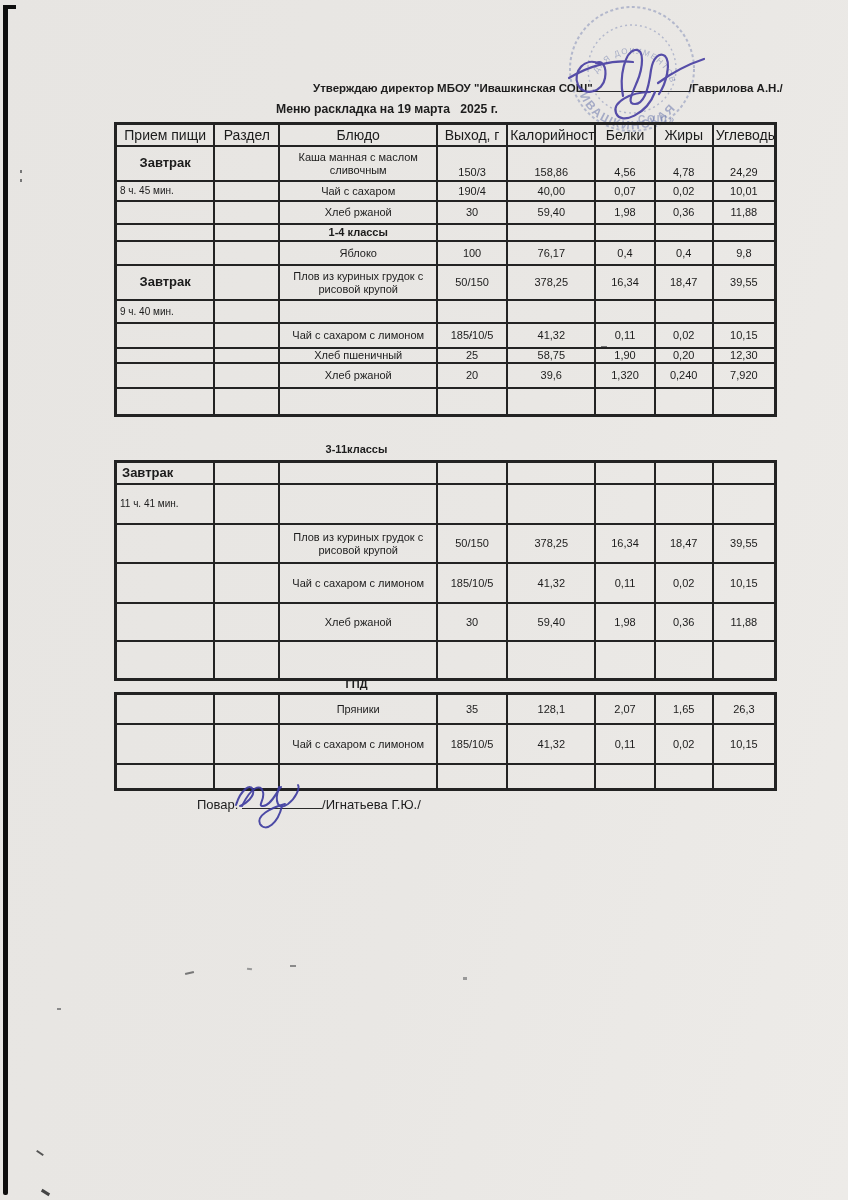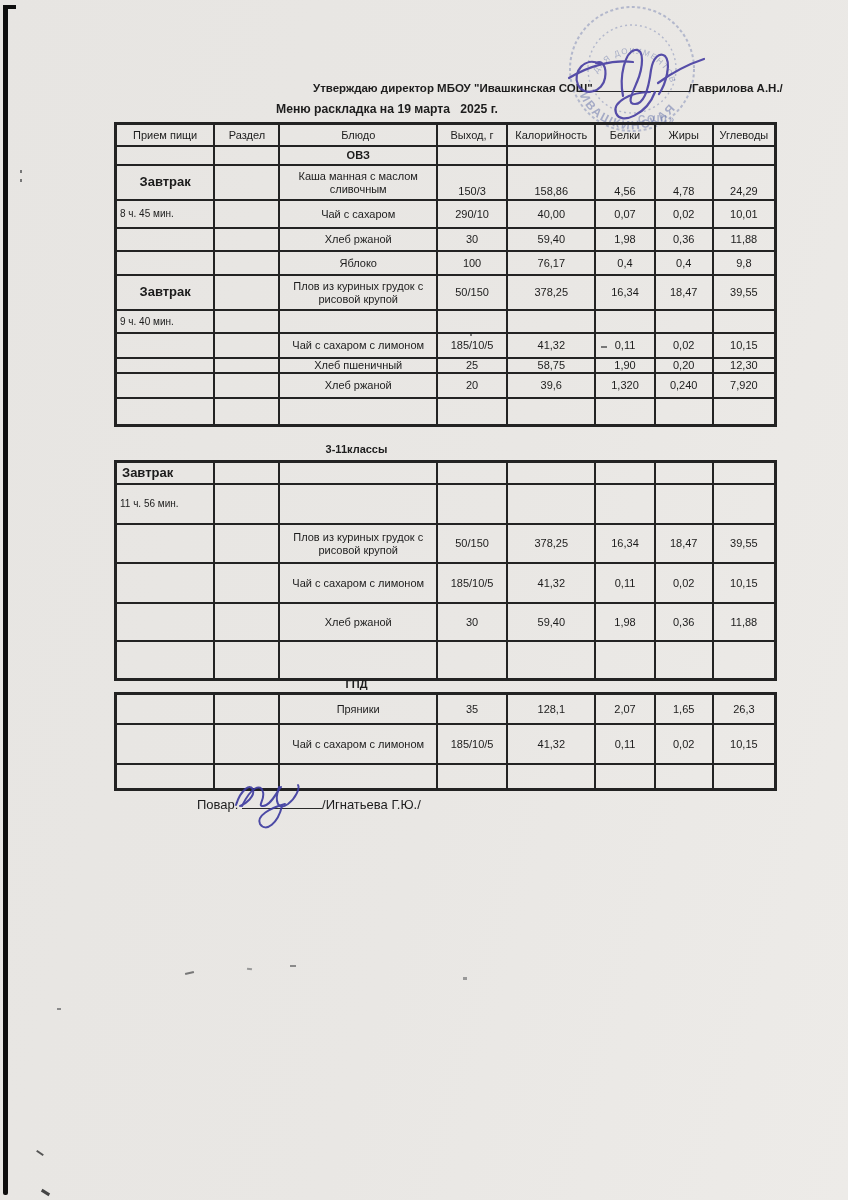--- a/index.html
+++ b/index.html
@@ -13,21 +13,21 @@
   
   .approve{position:absolute;left:313px;top:80px;font-size:11.5px;font-weight:700;white-space:nowrap;color:#1d1d1d;}
   .sigline{display:inline-block;border-bottom:1.6px solid #2a2a2a;height:11px;vertical-align:baseline;}
   .approve .sigline{width:96px;}
   .doc-title{position:absolute;left:276px;top:102px;font-size:12.2px;font-weight:700;white-space:pre;color:#1d1d1d;}
   
   table.menu{position:absolute;left:115px;border-collapse:collapse;table-layout:fixed;width:661px;
              box-shadow:0 0 0 1px #222;background:transparent;}
   table.menu td,table.menu th{border:2px solid #232323;padding:0 2px;text-align:center;vertical-align:middle;
              font-size:11px;color:#1c1c1c;overflow:hidden;line-height:1.15;}
-  table.menu th{font-weight:400;font-size:11px;height:20px;}
+  table.menu th{font-weight:400;font-size:14px;height:20px;}
   td.meal{font-size:11px;}
   td.meal.bold{font-weight:700;font-size:13px;}
   td.meal.time{font-size:10px;text-align:left;padding-left:3px;}
   td.meal.left{text-align:left;padding-left:5px;}
   td.dish{font-size:11px;}
   td.dish.section{font-weight:700;}
   td.val.vbottom{vertical-align:bottom;padding-bottom:1px;}
   #table-main{top:123px;}
   #table-511{top:461px;}
   #table-gpd{top:693px;}
@@ -110,59 +110,59 @@
           <th>Раздел</th>
           <th>Блюдо</th>
           <th>Выход, г</th>
           <th>Калорийность</th>
           <th>Белки</th>
           <th>Жиры</th>
           <th>Углеводы</th>
         </tr>
       </thead>
       <tbody>
-        <tr style="height: 19px;">
-          <td class="meal"></td>
-          <td></td>
-          <td class="dish section">ОВЗ</td>
-          <td class="val"></td>
-          <td class="val"></td>
-          <td class="val"></td>
-          <td class="val"></td>
-          <td class="val"></td>
-        </tr>
         <tr style="height: 35px;">
           <td class="meal bold">Завтрак</td>
           <td></td>
           <td class="dish">Каша манная с маслом сливочным</td>
           <td class="val vbottom">150/3</td>
           <td class="val vbottom">158,86</td>
           <td class="val vbottom">4,56</td>
           <td class="val vbottom">4,78</td>
           <td class="val vbottom">24,29</td>
         </tr>
-        <tr style="height: 28px;">
+        <tr style="height: 20px;">
           <td class="meal time">8 ч. 45 мин.</td>
           <td></td>
           <td class="dish">Чай с сахаром</td>
-          <td class="val">290/10</td>
+          <td class="val">190/4</td>
           <td class="val">40,00</td>
           <td class="val">0,07</td>
           <td class="val">0,02</td>
           <td class="val">10,01</td>
         </tr>
         <tr style="height: 23px;">
           <td class="meal"></td>
           <td></td>
           <td class="dish">Хлеб ржаной</td>
           <td class="val">30</td>
           <td class="val">59,40</td>
           <td class="val">1,98</td>
           <td class="val">0,36</td>
           <td class="val">11,88</td>
+        </tr>
+        <tr style="height: 17px;">
+          <td class="meal"></td>
+          <td></td>
+          <td class="dish section">1-4 классы</td>
+          <td class="val"></td>
+          <td class="val"></td>
+          <td class="val"></td>
+          <td class="val"></td>
+          <td class="val"></td>
         </tr>
         <tr style="height: 24px;">
           <td class="meal"></td>
           <td></td>
           <td class="dish">Яблоко</td>
           <td class="val">100</td>
           <td class="val">76,17</td>
           <td class="val">0,4</td>
           <td class="val">0,4</td>
           <td class="val">9,8</td>
@@ -247,21 +247,21 @@
           <td class="meal bold left">Завтрак</td>
           <td></td>
           <td class="dish"></td>
           <td class="val"></td>
           <td class="val"></td>
           <td class="val"></td>
           <td class="val"></td>
           <td class="val"></td>
         </tr>
         <tr style="height: 40px;">
-          <td class="meal time">11 ч. 56 мин.</td>
+          <td class="meal time">11 ч. 41 мин.</td>
           <td></td>
           <td class="dish"></td>
           <td class="val"></td>
           <td class="val"></td>
           <td class="val"></td>
           <td class="val"></td>
           <td class="val"></td>
         </tr>
         <tr style="height: 39px;">
           <td class="meal"></td>

